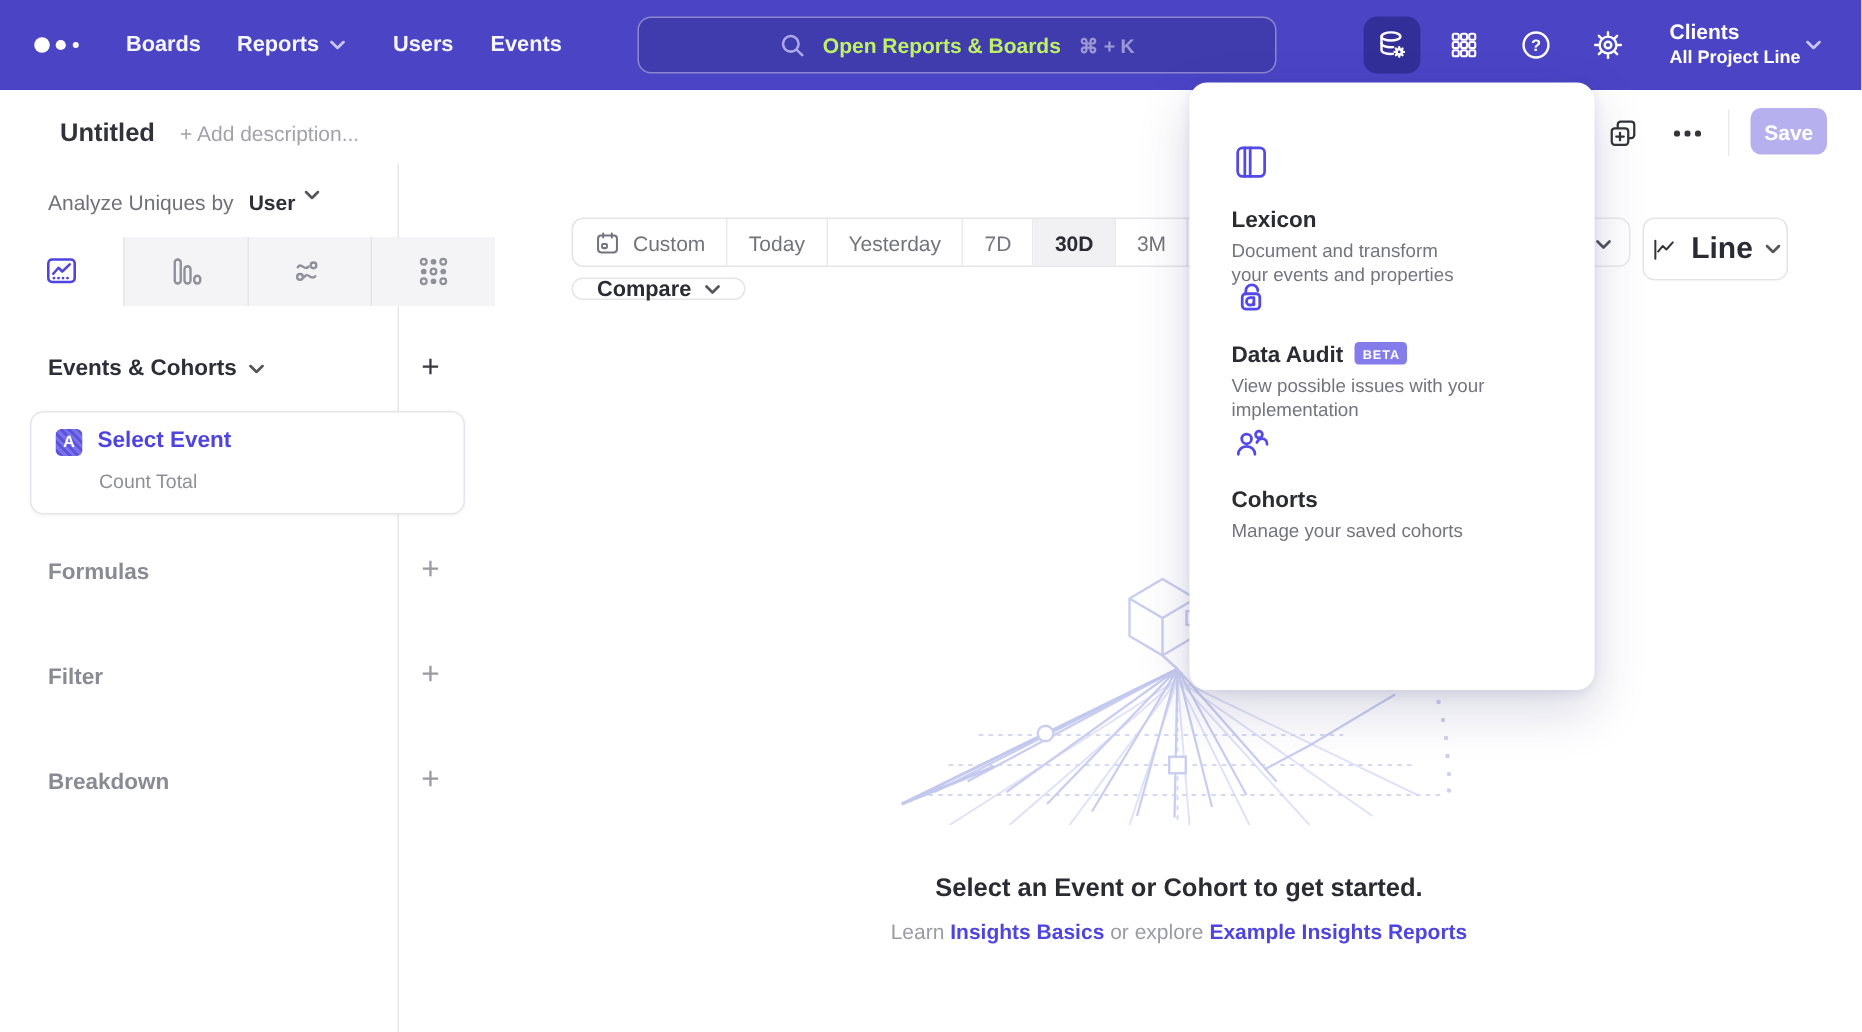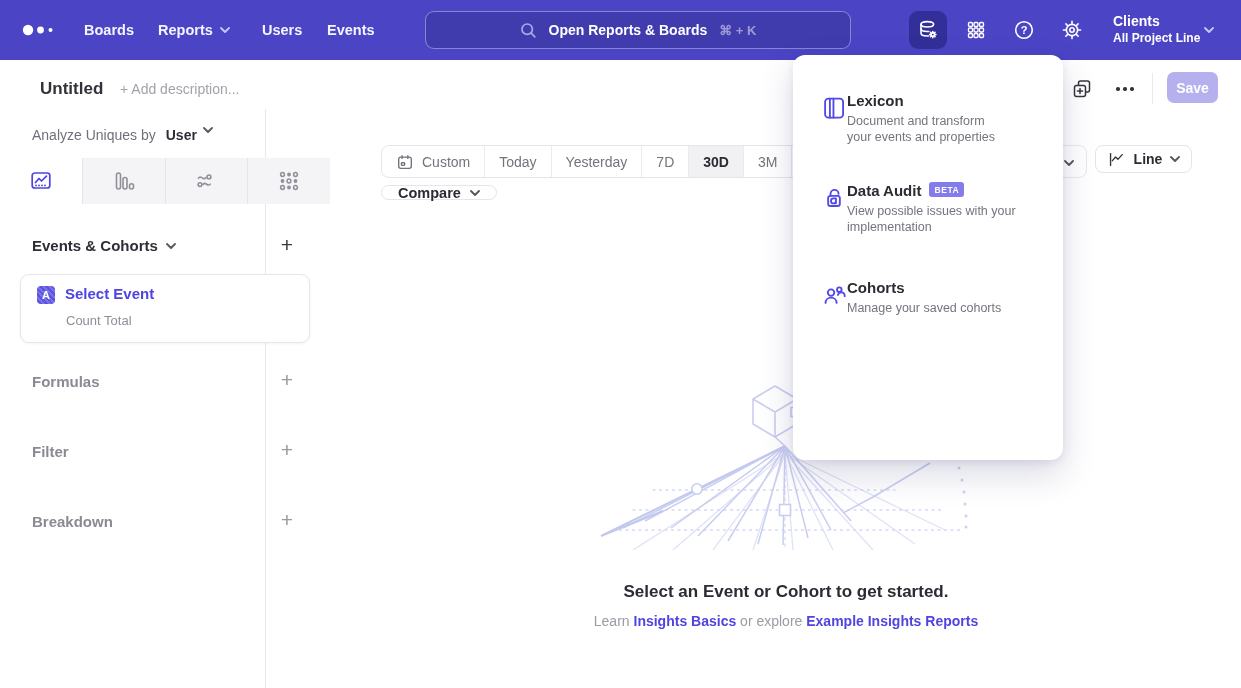--- a/index.html
+++ b/index.html
@@ -17,21 +17,21 @@
   .navlink { position:absolute; top:0; height:60px; display:inline-flex; align-items:center; gap:7px;
              color:#f5f5ff; font-size:14.5px; font-weight:600; cursor:pointer; }
   .chev { width:10px; height:6px; }
   .chev polyline { fill:none; stroke:currentColor; stroke-width:1.8; stroke-linecap:round; stroke-linejoin:round; }
   .chev-light { color:#c9c6f1; }
   .search {
     position:absolute; left:425px; top:11px; width:426px; height:38px;
     background:rgba(0,0,0,0.12); border:1px solid rgba(255,255,255,0.38); border-radius:9px;
     display:flex; align-items:center; justify-content:center; gap:12px; cursor:text;
   }
-  .search .ph { color:#ffffff; font-size:14px; font-weight:600; }
+  .search .ph { color:#bef264; font-size:14px; font-weight:600; }
   .search .sc { color:rgba(255,255,255,0.48); font-size:13px; font-weight:600; }
   .navicon { position:absolute; top:11px; width:38px; height:38px; border-radius:9px;
              display:flex; align-items:center; justify-content:center; cursor:pointer; }
   .navicon.active { background:rgba(10,5,70,0.35); }
   .ic-white { stroke:#ffffff; fill:none; stroke-width:1.6; stroke-linecap:round; stroke-linejoin:round; }
   .proj { position:absolute; left:1113px; top:12px; cursor:pointer; color:#ffffff; }
   .proj .p1 { font-size:14px; font-weight:700; line-height:18px; }
   .proj .p2 { font-size:12px; font-weight:700; line-height:17px; }
   .proj-chev { position:absolute; left:1204px; top:27px; color:#c9c6f1; }
 
@@ -78,36 +78,36 @@
   .seg { display:flex; align-items:center; gap:8px; padding:0 14px; font-size:14px; color:#73737d;
          border-right:1px solid #ebebef; cursor:pointer; white-space:nowrap; }
   .seg:last-child { border-right:none; }
   .seg.active { background:#f1f1f4; color:#2b2b33; font-weight:700; }
   .compare-btn { position:absolute; left:381px; top:185px; height:15px; padding:0 16px; background:#ffffff;
                  border:1px solid #e5e5e9; border-radius:8px; display:inline-flex; align-items:center; gap:9px;
                  font-size:14.5px; font-weight:600; color:#2b2b33; cursor:pointer; z-index:1; }
   .hidden-btn { position:absolute; left:1020px; top:145px; width:67px; height:33px; background:#ffffff;
                 border:1px solid #e9e9ec; border-radius:8px; z-index:1; cursor:pointer; }
   .hidden-btn .chev { position:absolute; right:12px; top:14px; }
-  .line-btn { position:absolute; left:1095px; top:145px; width:97px; height:28px; background:#ffffff;
+  .line-btn { position:absolute; left:1095px; top:145px; width:97px; height:42px; background:#ffffff;
               border:1px solid #e5e5e9; border-radius:8px; display:flex; align-items:center; justify-content:center;
-              gap:8px; font-size:14px; font-weight:600; color:#2b2b33; cursor:pointer; z-index:1; }
+              gap:8px; font-size:20px; font-weight:600; color:#2b2b33; cursor:pointer; z-index:1; }
 
   
   .illustration { position:absolute; left:593px; top:378px; z-index:0; }
   .empty-title { position:absolute; left:331px; top:582px; width:910px; text-align:center;
                  font-size:17px; font-weight:700; color:#2b2b33; }
   .empty-links { position:absolute; left:331px; top:613px; width:910px; text-align:center; font-size:14px; color:#9b9ba4; }
   .empty-links .lnk { color:#4f44e0; font-weight:600; cursor:pointer; }
 
   
   .panel { position:absolute; left:793px; top:55px; width:270px; height:405px; background:#ffffff; border-radius:12px;
            box-shadow:0 14px 34px rgba(45,45,110,0.18), 0 2px 8px rgba(45,45,110,0.10); z-index:30; }
-  .menu-item { position:absolute; left:14px; width:242px; display:flex; padding:12px 12px 12px 14px;
-               border-radius:8px; cursor:pointer; }
+  .menu-item { position:absolute; left:14px; width:242px; display:flex; gap:17px; padding:12px 12px 12px 14px;
+               border-radius:8px; cursor:pointer;flex-direction:column; }
   .menu-item.hovered { background:#f3f3f5; }
   .mi-icon { width:26px; height:26px; flex:0 0 26px; margin-top:3px; }
   .mi-title { font-size:15px; font-weight:600; color:#2b2b33; display:flex; align-items:center; gap:8px; }
   .mi-desc { margin-top:5px; font-size:12.5px; line-height:15.5px; color:#74747e; max-width:168px; }
   .beta { background:#837cea; color:#ffffff; font-size:8.5px; font-weight:700; letter-spacing:0.6px;
           padding:2.5px 5px; border-radius:3px; transform:translateY(-1px); }
 </style>
 </head>
 <body>
 

